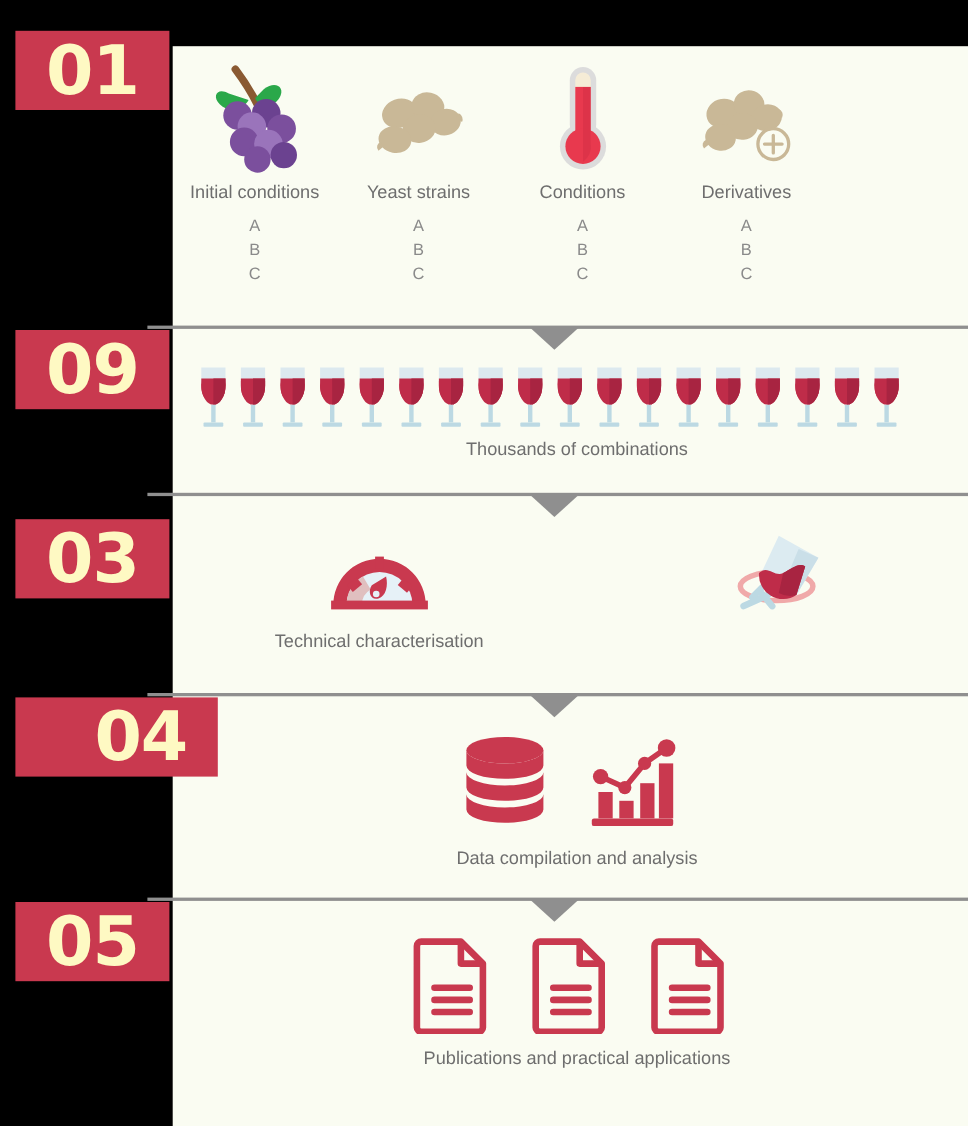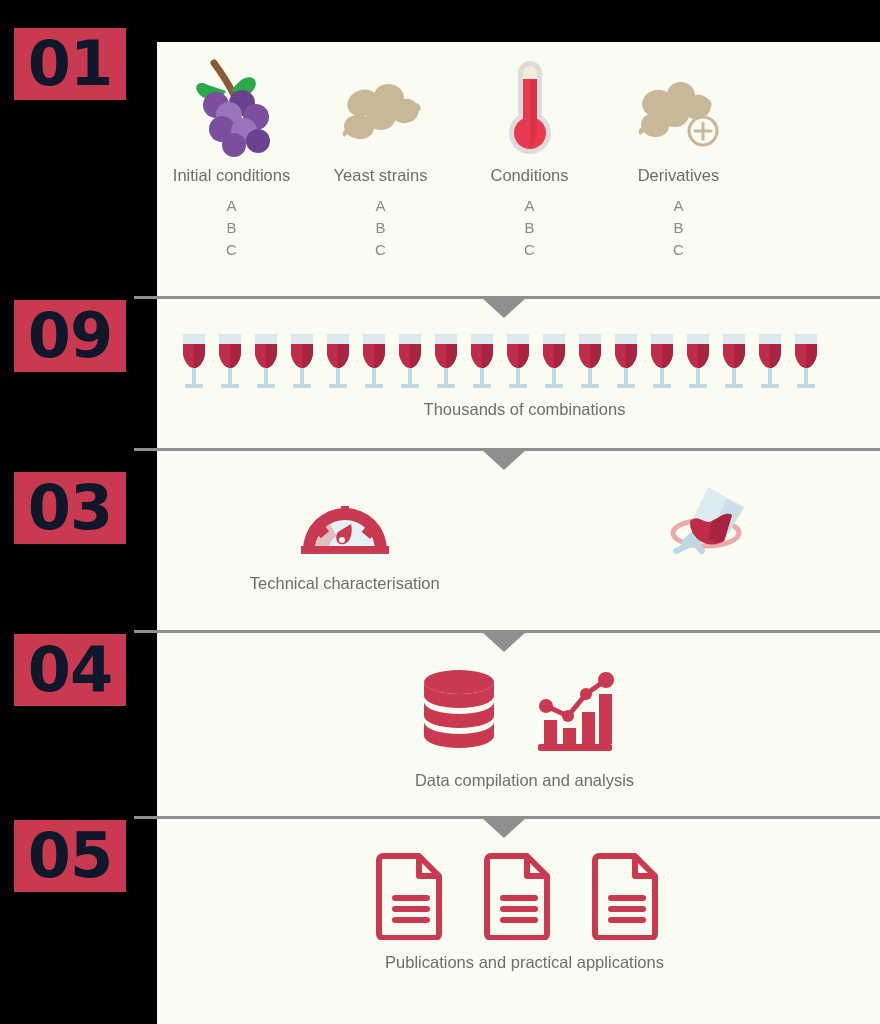--- a/index.html
+++ b/index.html
@@ -22,35 +22,35 @@
     top: 42px;
     width: 723px;
     height: 982px;
     background: #fafcf2;
   }
 
   
   .badge {
     position: absolute;
     left: 14px;
-    width: 112px;
+    width: 140px;
     height: 72px;
     background: #c9394f;
-    color: #0f172a;
+    color: #fef9c3;
     font-size: 62px;
     font-weight: bold;
     line-height: 72px;
     text-align: center;
     letter-spacing: -1px;
     font-family: "DejaVu Sans", sans-serif;
   }
   .badge.b1 { top: 28px; }
   .badge.b2 { top: 300px; }
   .badge.b3 { top: 472px; }
-  .badge.b4 { top: 634px; }
+  .badge.b4 { top: 634px; padding-left: 44px; }
   .badge.b5 { top: 820px; }
 
   
   .divider {
     position: absolute;
     left: 134px;
     width: 746px;
     height: 3px;
     background: #8f8f8f;
   }

